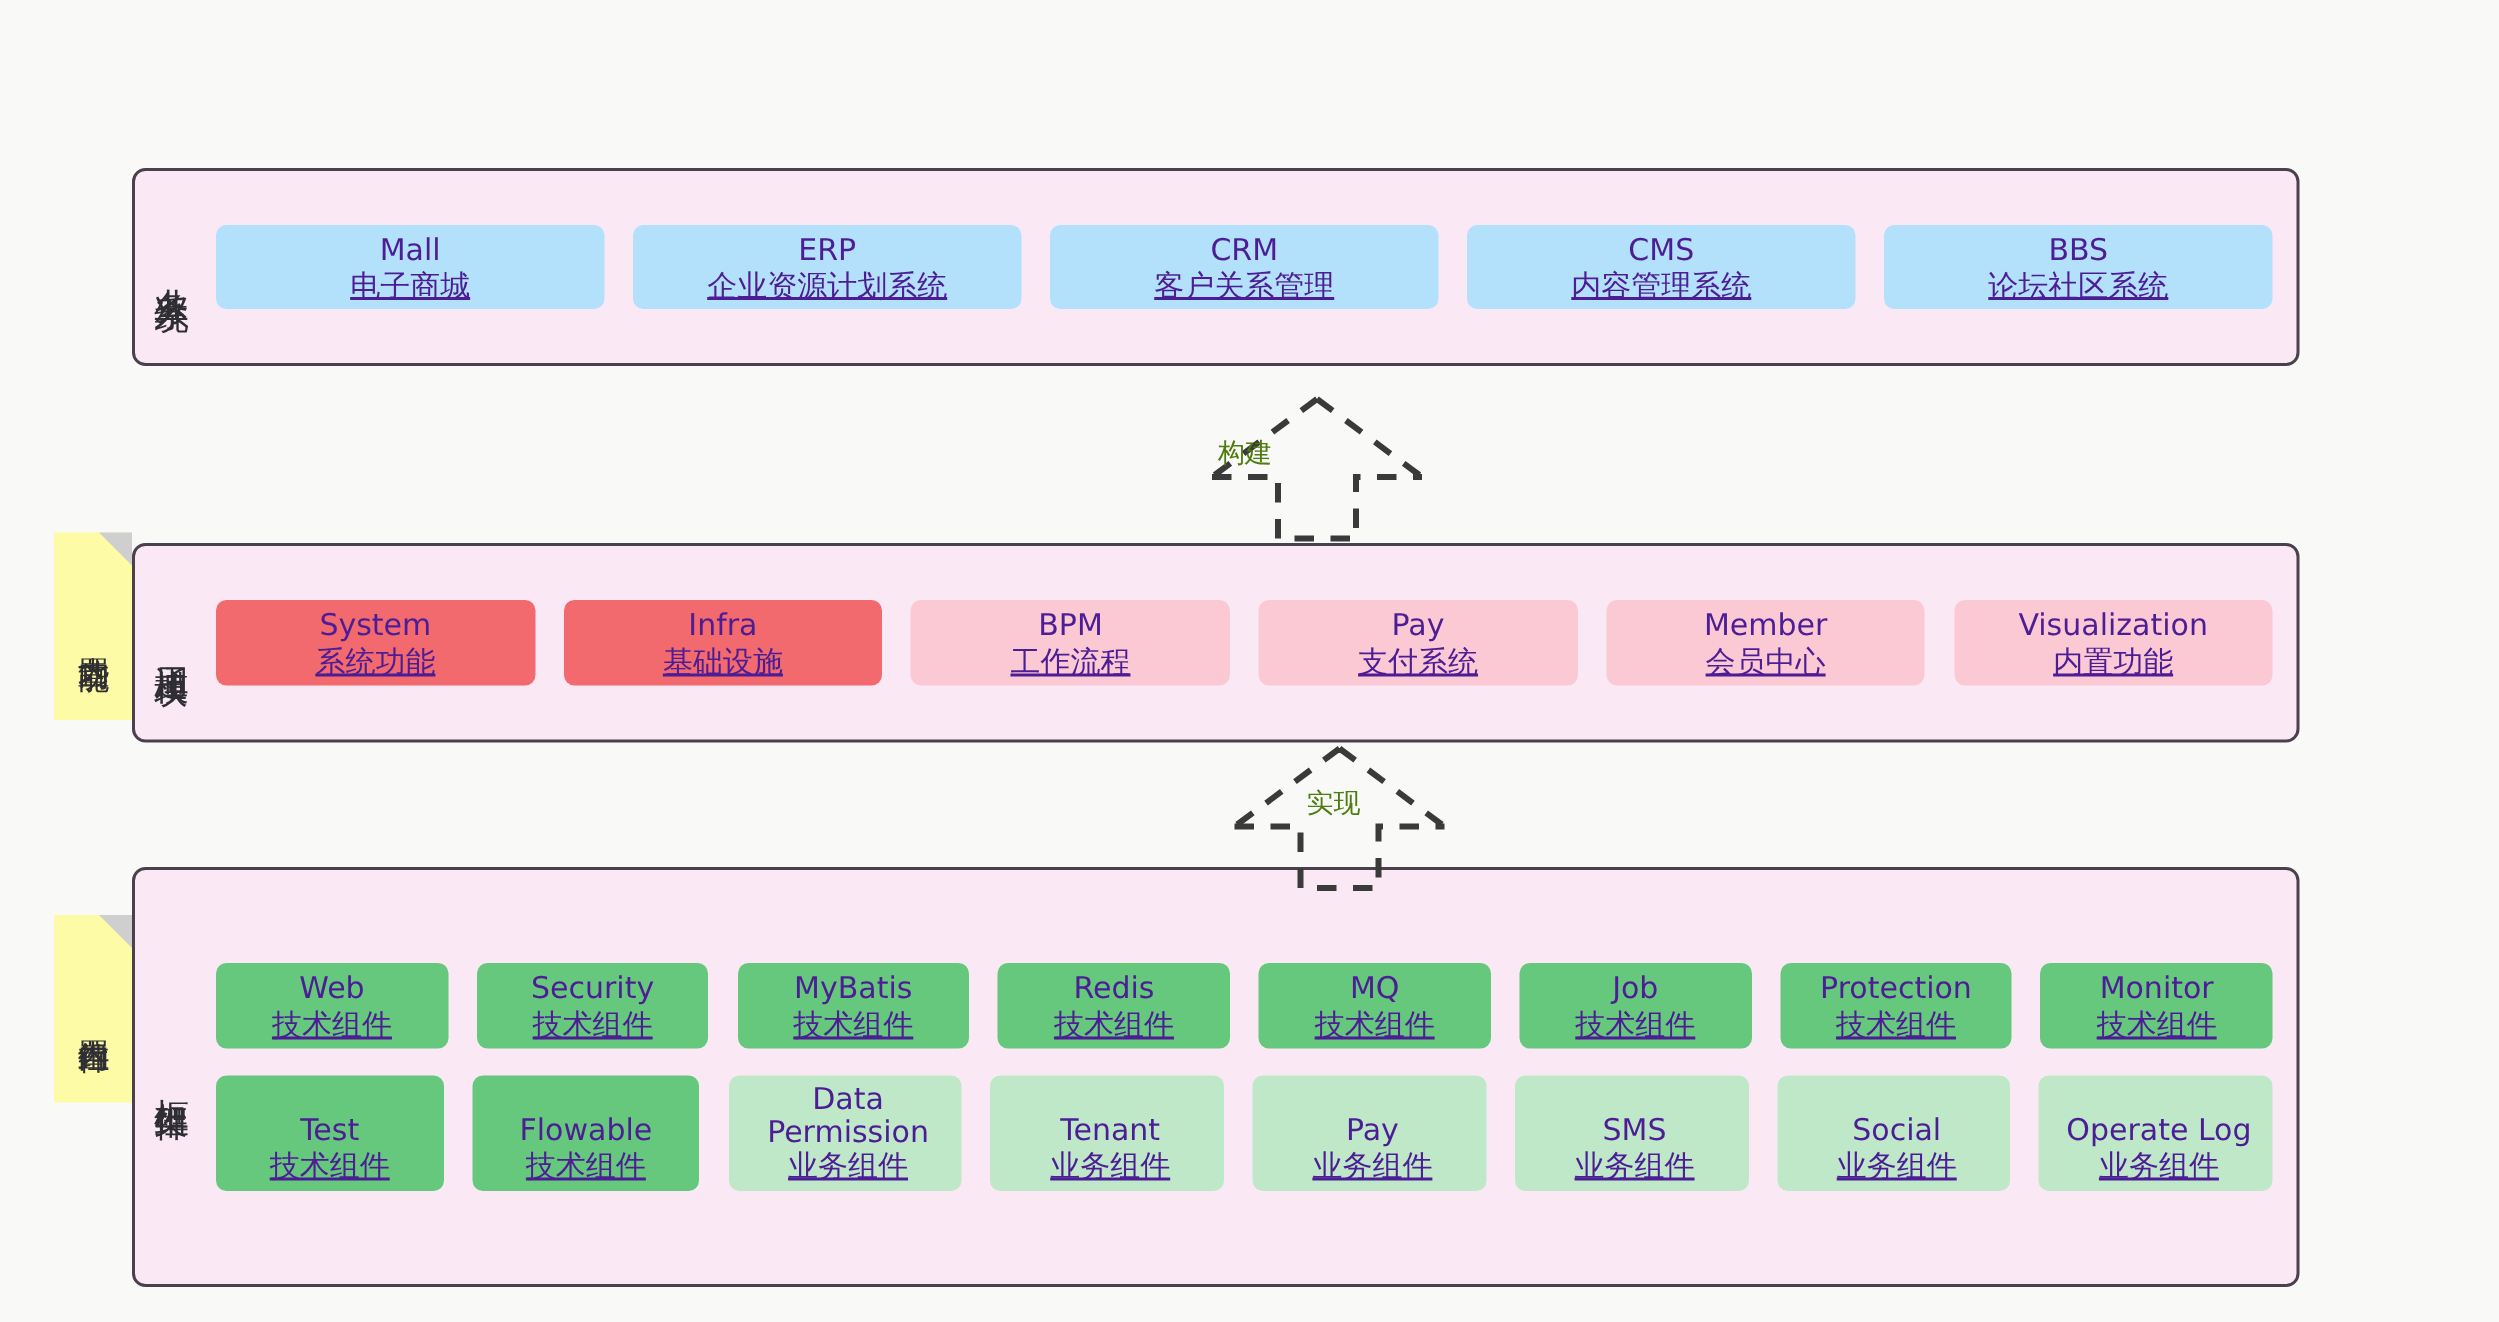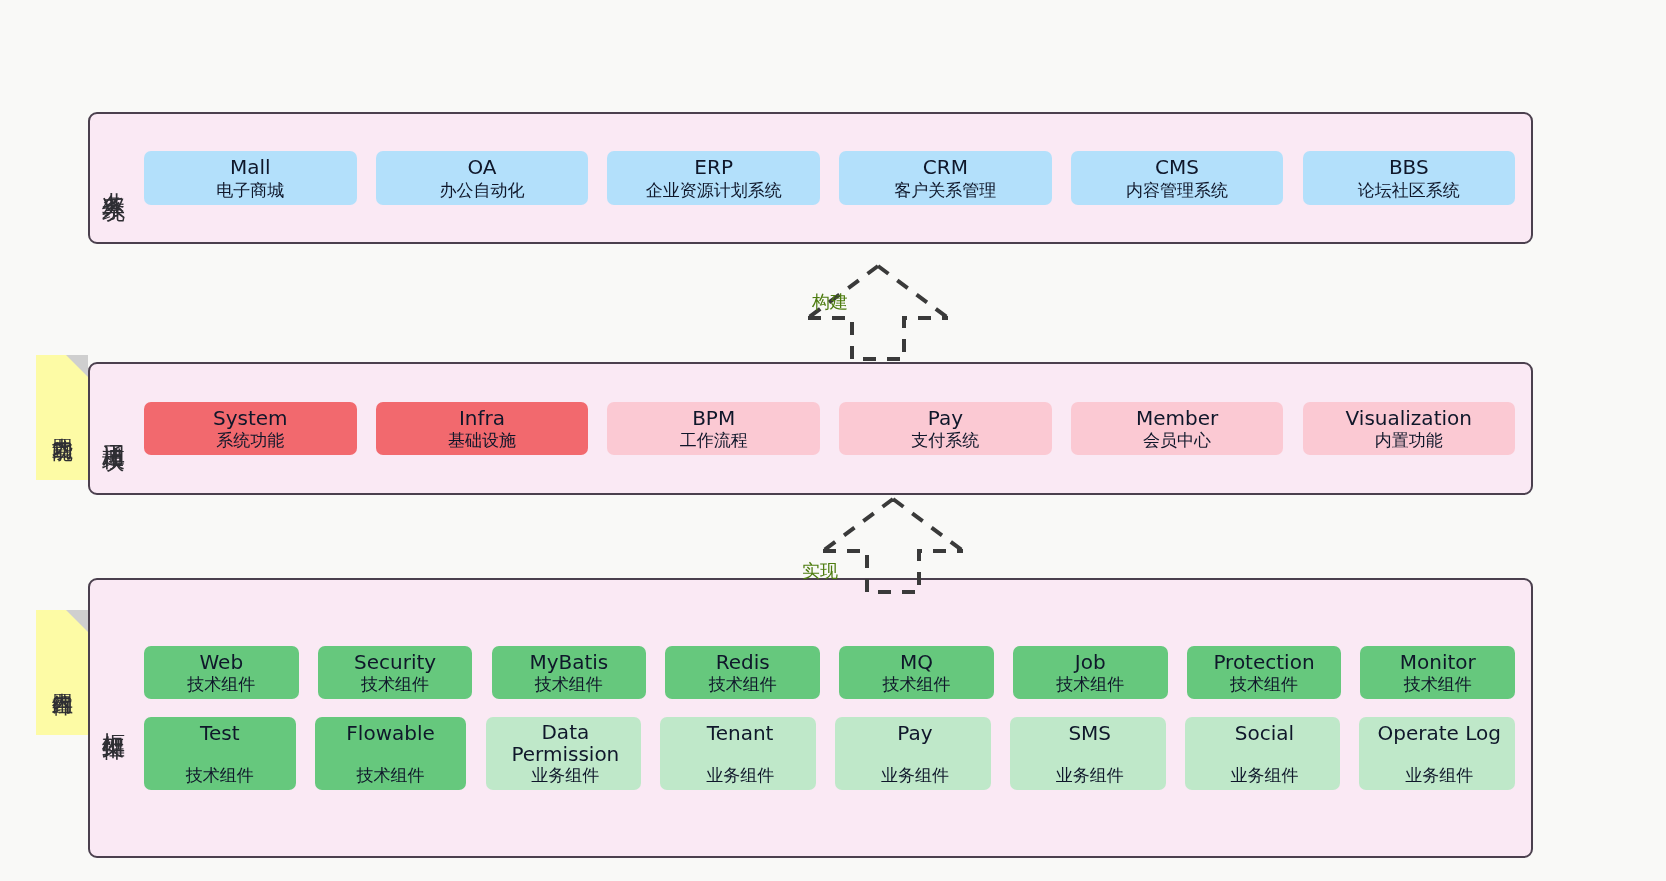--- a/index.html
+++ b/index.html
@@ -60,29 +60,29 @@
   }
 
   
   .node {
     flex: 1 1 0;
     box-sizing: border-box;
     border-radius: 7px;
     display: flex;
     flex-direction: column;
     align-items: center;
-    justify-content: space-between;
+    justify-content: flex-end;
     text-align: center;
-    color: #0f172a;
+    color: #4c1d95;
     line-height: 1.22;
     padding: 4px 6px;
     user-select: none;
   }
   .node .t1 { font-size: 20px; }
-  .node .t2 { font-size: 17px; }
+  .node .t2 { font-size: 20px; text-decoration: underline; }
   .node.two-line-name .t1 { line-height: 1.1; }
 
   .c-blue       { background: #b3e0fb; }
   .c-red        { background: #f2696e; }
   .c-pink       { background: #fbc9d3; }
   .c-green      { background: #66c87d; }
   .c-lightgreen { background: #bfe8c9; padding-left: 10px; }
 
   
   .sticky {
@@ -136,24 +136,20 @@
 
   <div class="layer-panel" id="layer-0" style="left:88px; top:112px; width:1445px; height:132px;">
     <div class="layer-title">业务系统</div>
     <div class="layer-body">
       <div class="row">
         <div class="node c-blue">
           <span class="t1">Mall</span>
           <span class="t2">电子商城</span>
         </div>
         <div class="node c-blue">
-          <span class="t1">OA</span>
-          <span class="t2">办公自动化</span>
-        </div>
-        <div class="node c-blue">
           <span class="t1">ERP</span>
           <span class="t2">企业资源计划系统</span>
         </div>
         <div class="node c-blue">
           <span class="t1">CRM</span>
           <span class="t2">客户关系管理</span>
         </div>
         <div class="node c-blue">
           <span class="t1">CMS</span>
           <span class="t2">内容管理系统</span>
@@ -210,21 +206,21 @@
       </div>
     </div>
   </div>
 
   <div class="uml-arrow" style="left:815px; top:495px;">
     <svg width="160" height="100" viewBox="0 0 160 100">
       <path d="M 78 4 L 148 56 M 78 4 L 8 56" fill="none" stroke="#3a3a3a" stroke-width="4" stroke-dasharray="13,11" stroke-linecap="butt"></path>
       <path d="M 8 56 L 52 56 L 52 97 L 104 97 L 104 56 L 148 56" fill="none" stroke="#3a3a3a" stroke-width="4" stroke-dasharray="13,11" stroke-linecap="butt"></path>
     </svg>
   </div>
-  <div class="uml-label" style="left:802px; top:523px;margin-top:36px;">实现</div>
+  <div class="uml-label" style="left:871px; top:523px;">实现</div>
 
   <div class="sticky" style="left:36px; top:610px; width:52px; height:125px;">
     <span class="fold"></span>
     <span class="notelabel">内置组件</span>
   </div>
 
   <div class="layer-panel" id="layer-2" style="left:88px; top:578px; width:1445px; height:280px;">
     <div class="layer-title">框架组件</div>
     <div class="layer-body">
 

